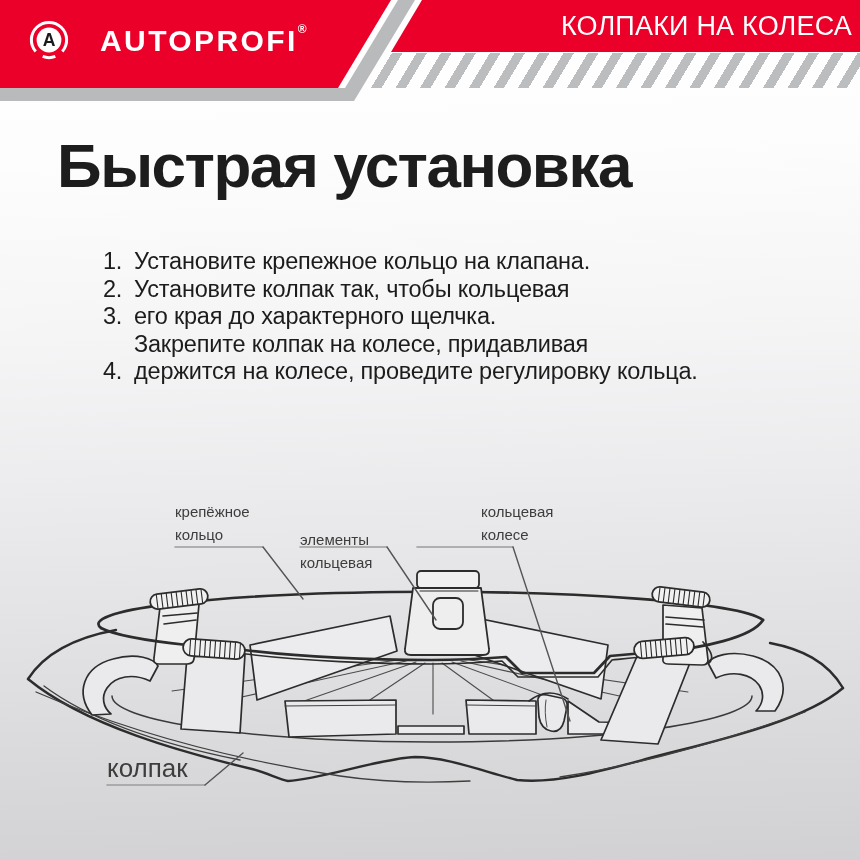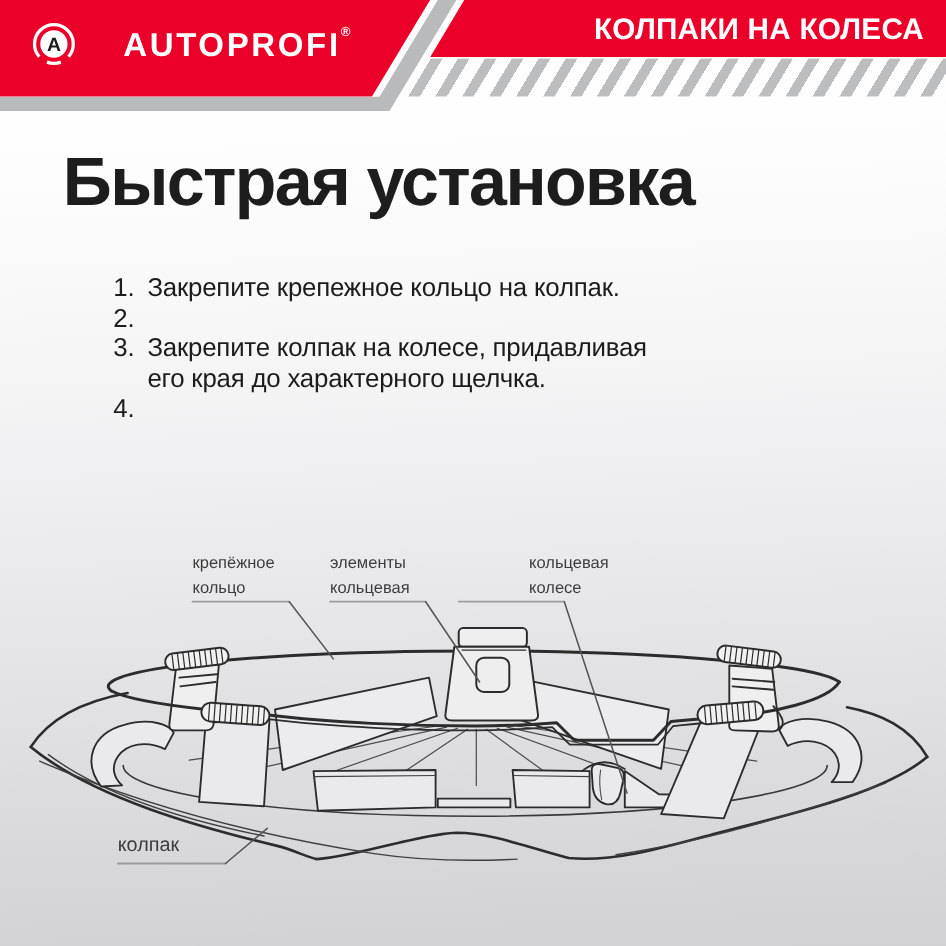--- a/index.html
+++ b/index.html
@@ -38,30 +38,30 @@
     z-index:2;
     display:flex;align-items:center;justify-content:flex-end;
   }
   .hdr-stripes{
     position:absolute;left:0;top:53px;width:860px;height:35px;
     clip-path:polygon(390px 0,860px 0,860px 35px,369px 35px);
     background:repeating-linear-gradient(121deg,#bcbdbf 0 9px,rgba(0,0,0,0) 9px 21px);
     z-index:1;
   }
   .product-title{
-    color:#fff;font-weight:bold;font-size:27px;letter-spacing:.2px;
-    padding-right:20px;white-space:nowrap;
+    color:#fff;font-weight:normal;font-size:27px;letter-spacing:.2px;
+    padding-right:8px;white-space:nowrap;
   }
   .brand-row{
     position:absolute;left:18px;top:8px;height:64px;display:flex;align-items:center;z-index:4;
   }
   .brand-logo{width:62px;height:62px;}
   .brand-name{
     color:#fff;font-weight:bold;font-size:30px;letter-spacing:2.4px;
-    margin-left:32px;white-space:nowrap;
+    margin-left:20px;white-space:nowrap;
   }
   .brand-reg{font-size:12px;vertical-align:18px;letter-spacing:0;}
 
   
   .main-title{
     position:absolute;left:0;top:130px;width:688px;text-align:center;
     font-size:62px;font-weight:bold;color:#1d1d1d;letter-spacing:-1.5px;
     z-index:4;
   }
 
@@ -74,23 +74,23 @@
   .instr .num{width:31px;flex:none;}
   .instr .lines div{white-space:nowrap;}
 
   
   .diagram-svg{position:absolute;left:0;top:0;width:860px;height:860px;z-index:3;}
   .dlabel{
     position:absolute;z-index:5;color:#3d3d3d;font-size:15px;line-height:22.5px;
     white-space:nowrap;
   }
   .dlabel-ring{left:175px;top:501px;}
-  .dlabel-clips{left:300px;top:501px;}
+  .dlabel-clips{left:300px;top:529px;}
   .dlabel-groove{left:437px;top:501px;margin-left:44px;}
-  .dlabel-cap{left:107px;top:757px;font-size:18px;}
+  .dlabel-cap{left:107px;top:757px;font-size:26px;}
 </style>
 </head>
 <body>
 
 <div class="page">
 
   <div class="hdr-stripes"></div>
   <div class="hdr-gray-band"></div>
   <div class="hdr-red-right">
     <div class="product-title">КОЛПАКИ НА КОЛЕСА</div>
@@ -107,38 +107,40 @@
     </svg>
     <div class="brand-name"><span>AUTOPROFI</span><span class="brand-reg">®</span></div>
   </div>
 
   <div class="main-title">Быстрая установка</div>
 
   <div class="instr">
     <div class="item">
       <span class="num">1.</span>
       <div class="lines">
-          <div>Закрепите крепежное кольцо на колпак.</div>
+          <div>Установите крепежное кольцо на клапана.</div>
         </div>
     </div>
     <div class="item">
       <span class="num">2.</span>
       <div class="lines">
+        <div>Установите колпак так, чтобы кольцевая</div>
       </div>
     </div>
     <div class="item">
       <span class="num">3.</span>
       <div class="lines">
+        <div>его края до характерного щелчка.</div>
         <div>Закрепите колпак на колесе, придавливая</div>
-        <div>его края до характерного щелчка.</div>
       </div>
     </div>
     <div class="item">
       <span class="num">4.</span>
       <div class="lines">
+        <div>держится на колесе, проведите регулировку кольца.</div>
       </div>
     </div>
   </div>
 
   <svg class="diagram-svg" viewBox="0 0 860 860">
     <g fill="none" stroke="#2c2c2c" stroke-linecap="round" stroke-linejoin="round">
 
       <g stroke-width="2.4">
         <path d="M28,679 C46,651 78,637 116,630"></path>
         <path d="M843,688 C827,661 801,649 770,643"></path>

